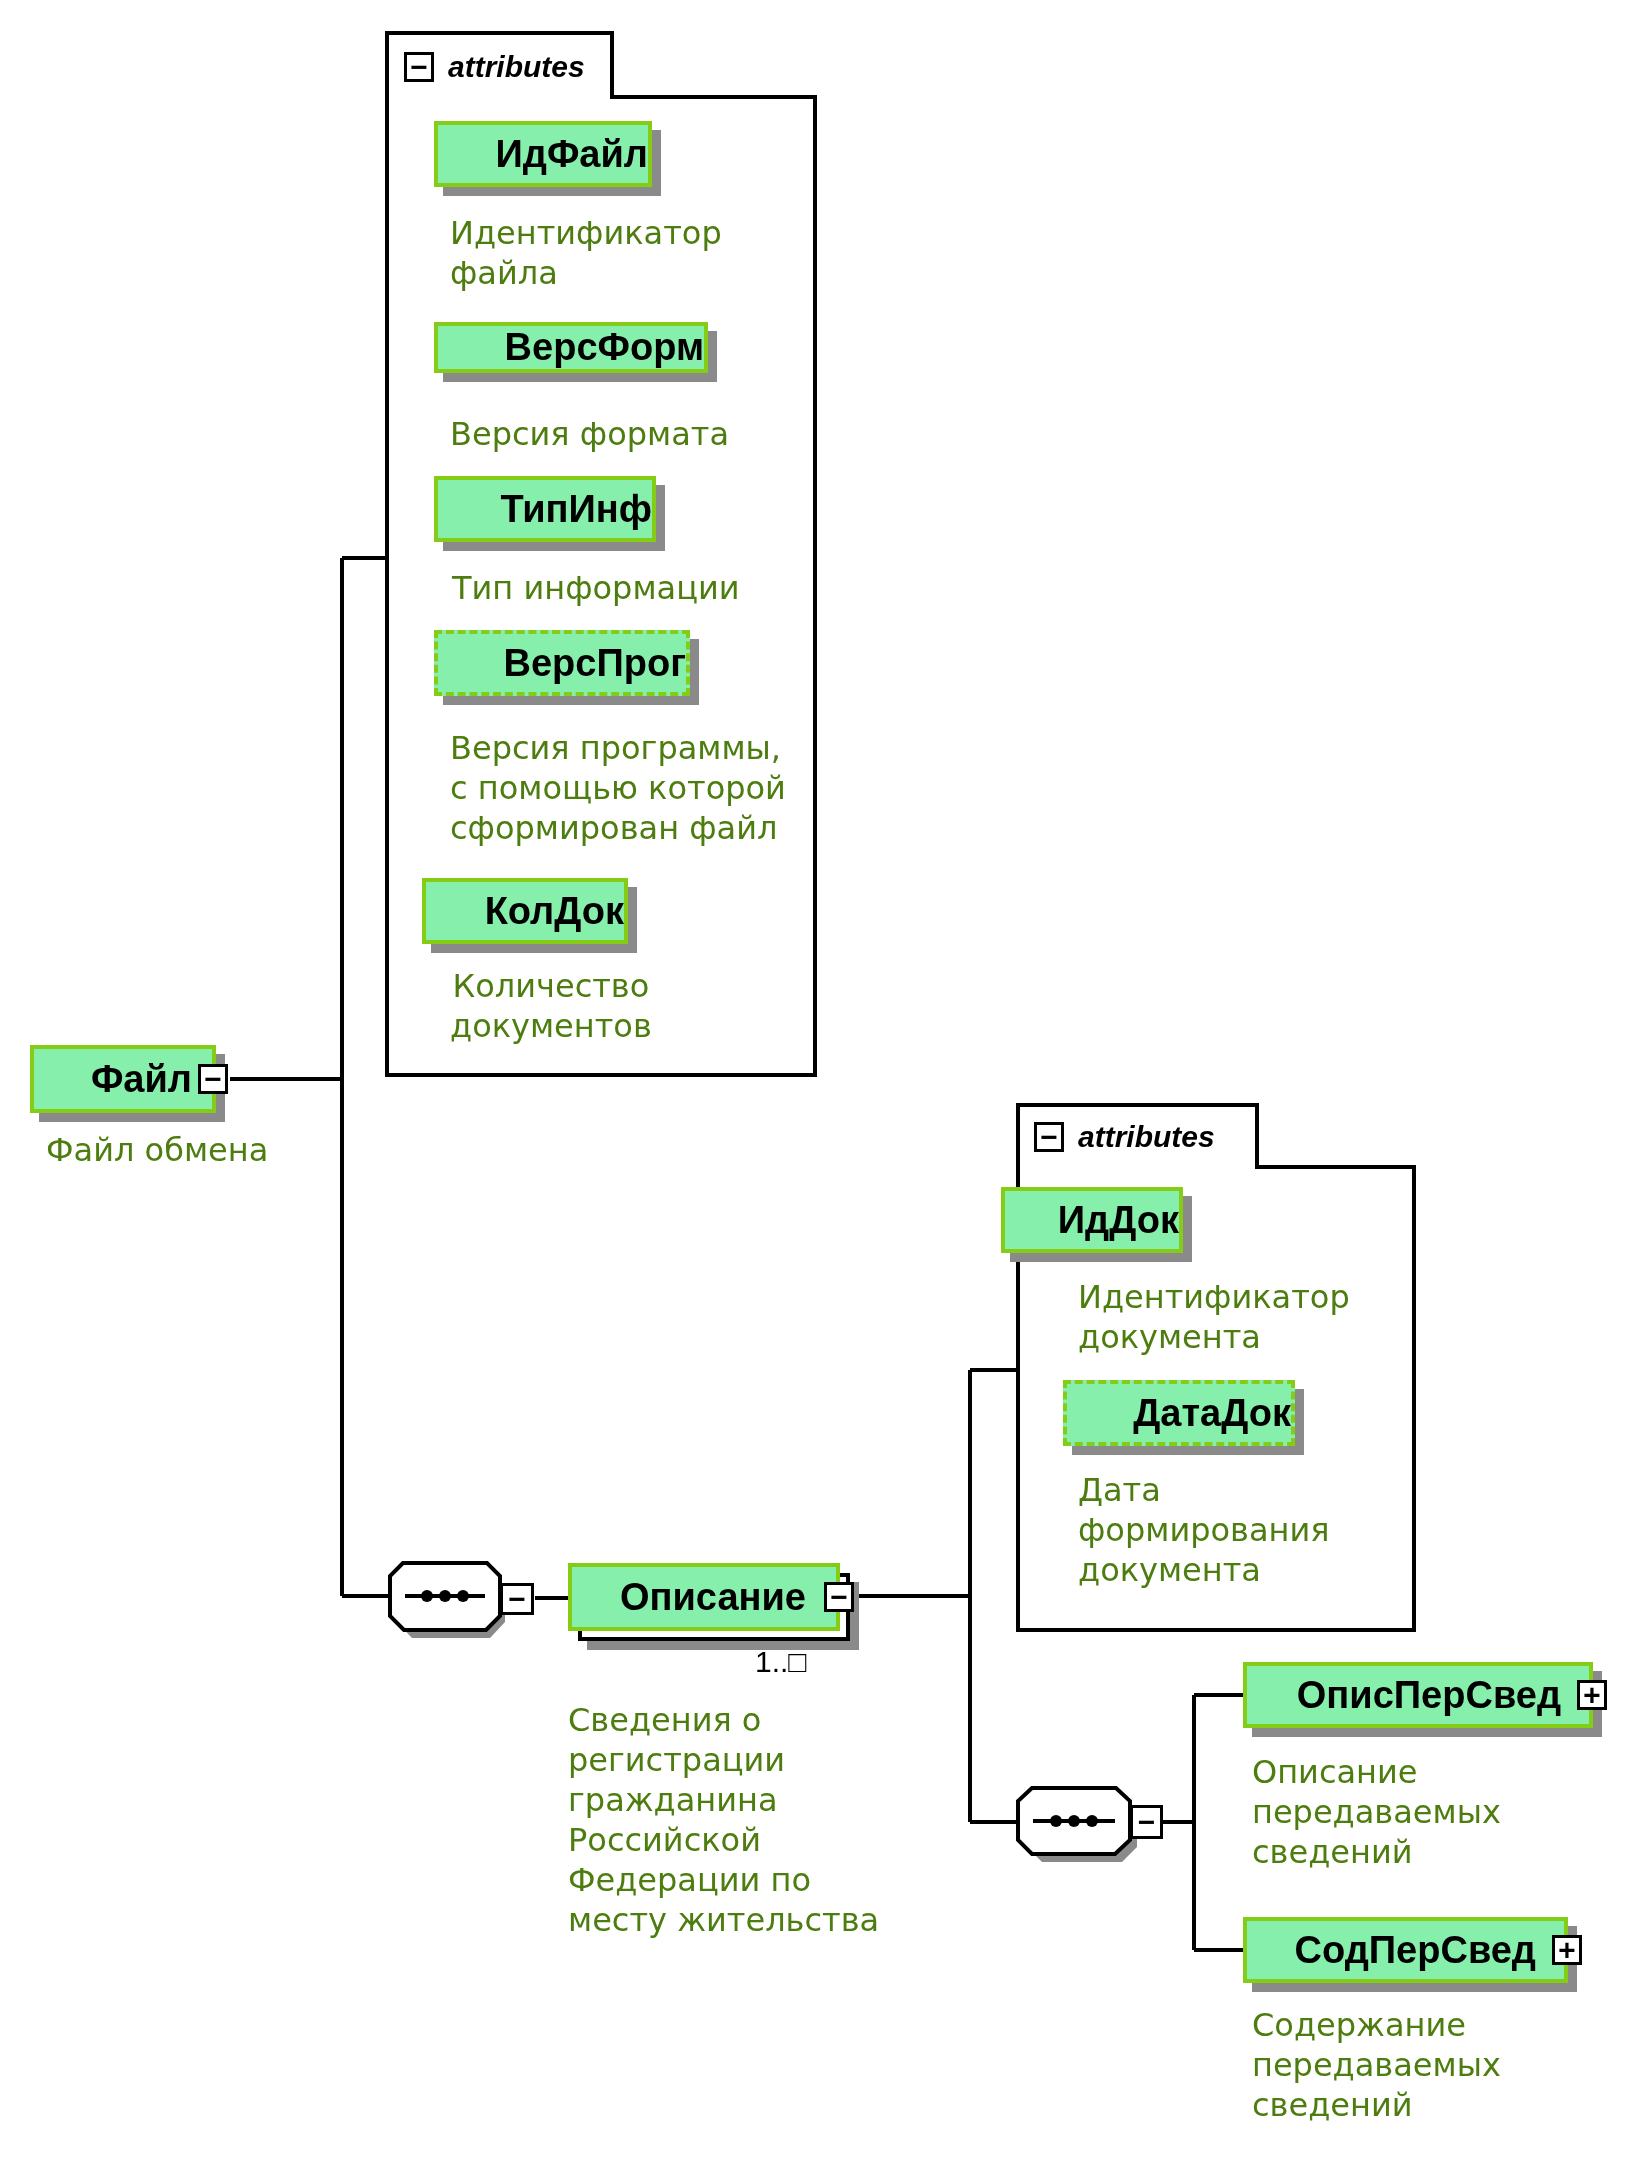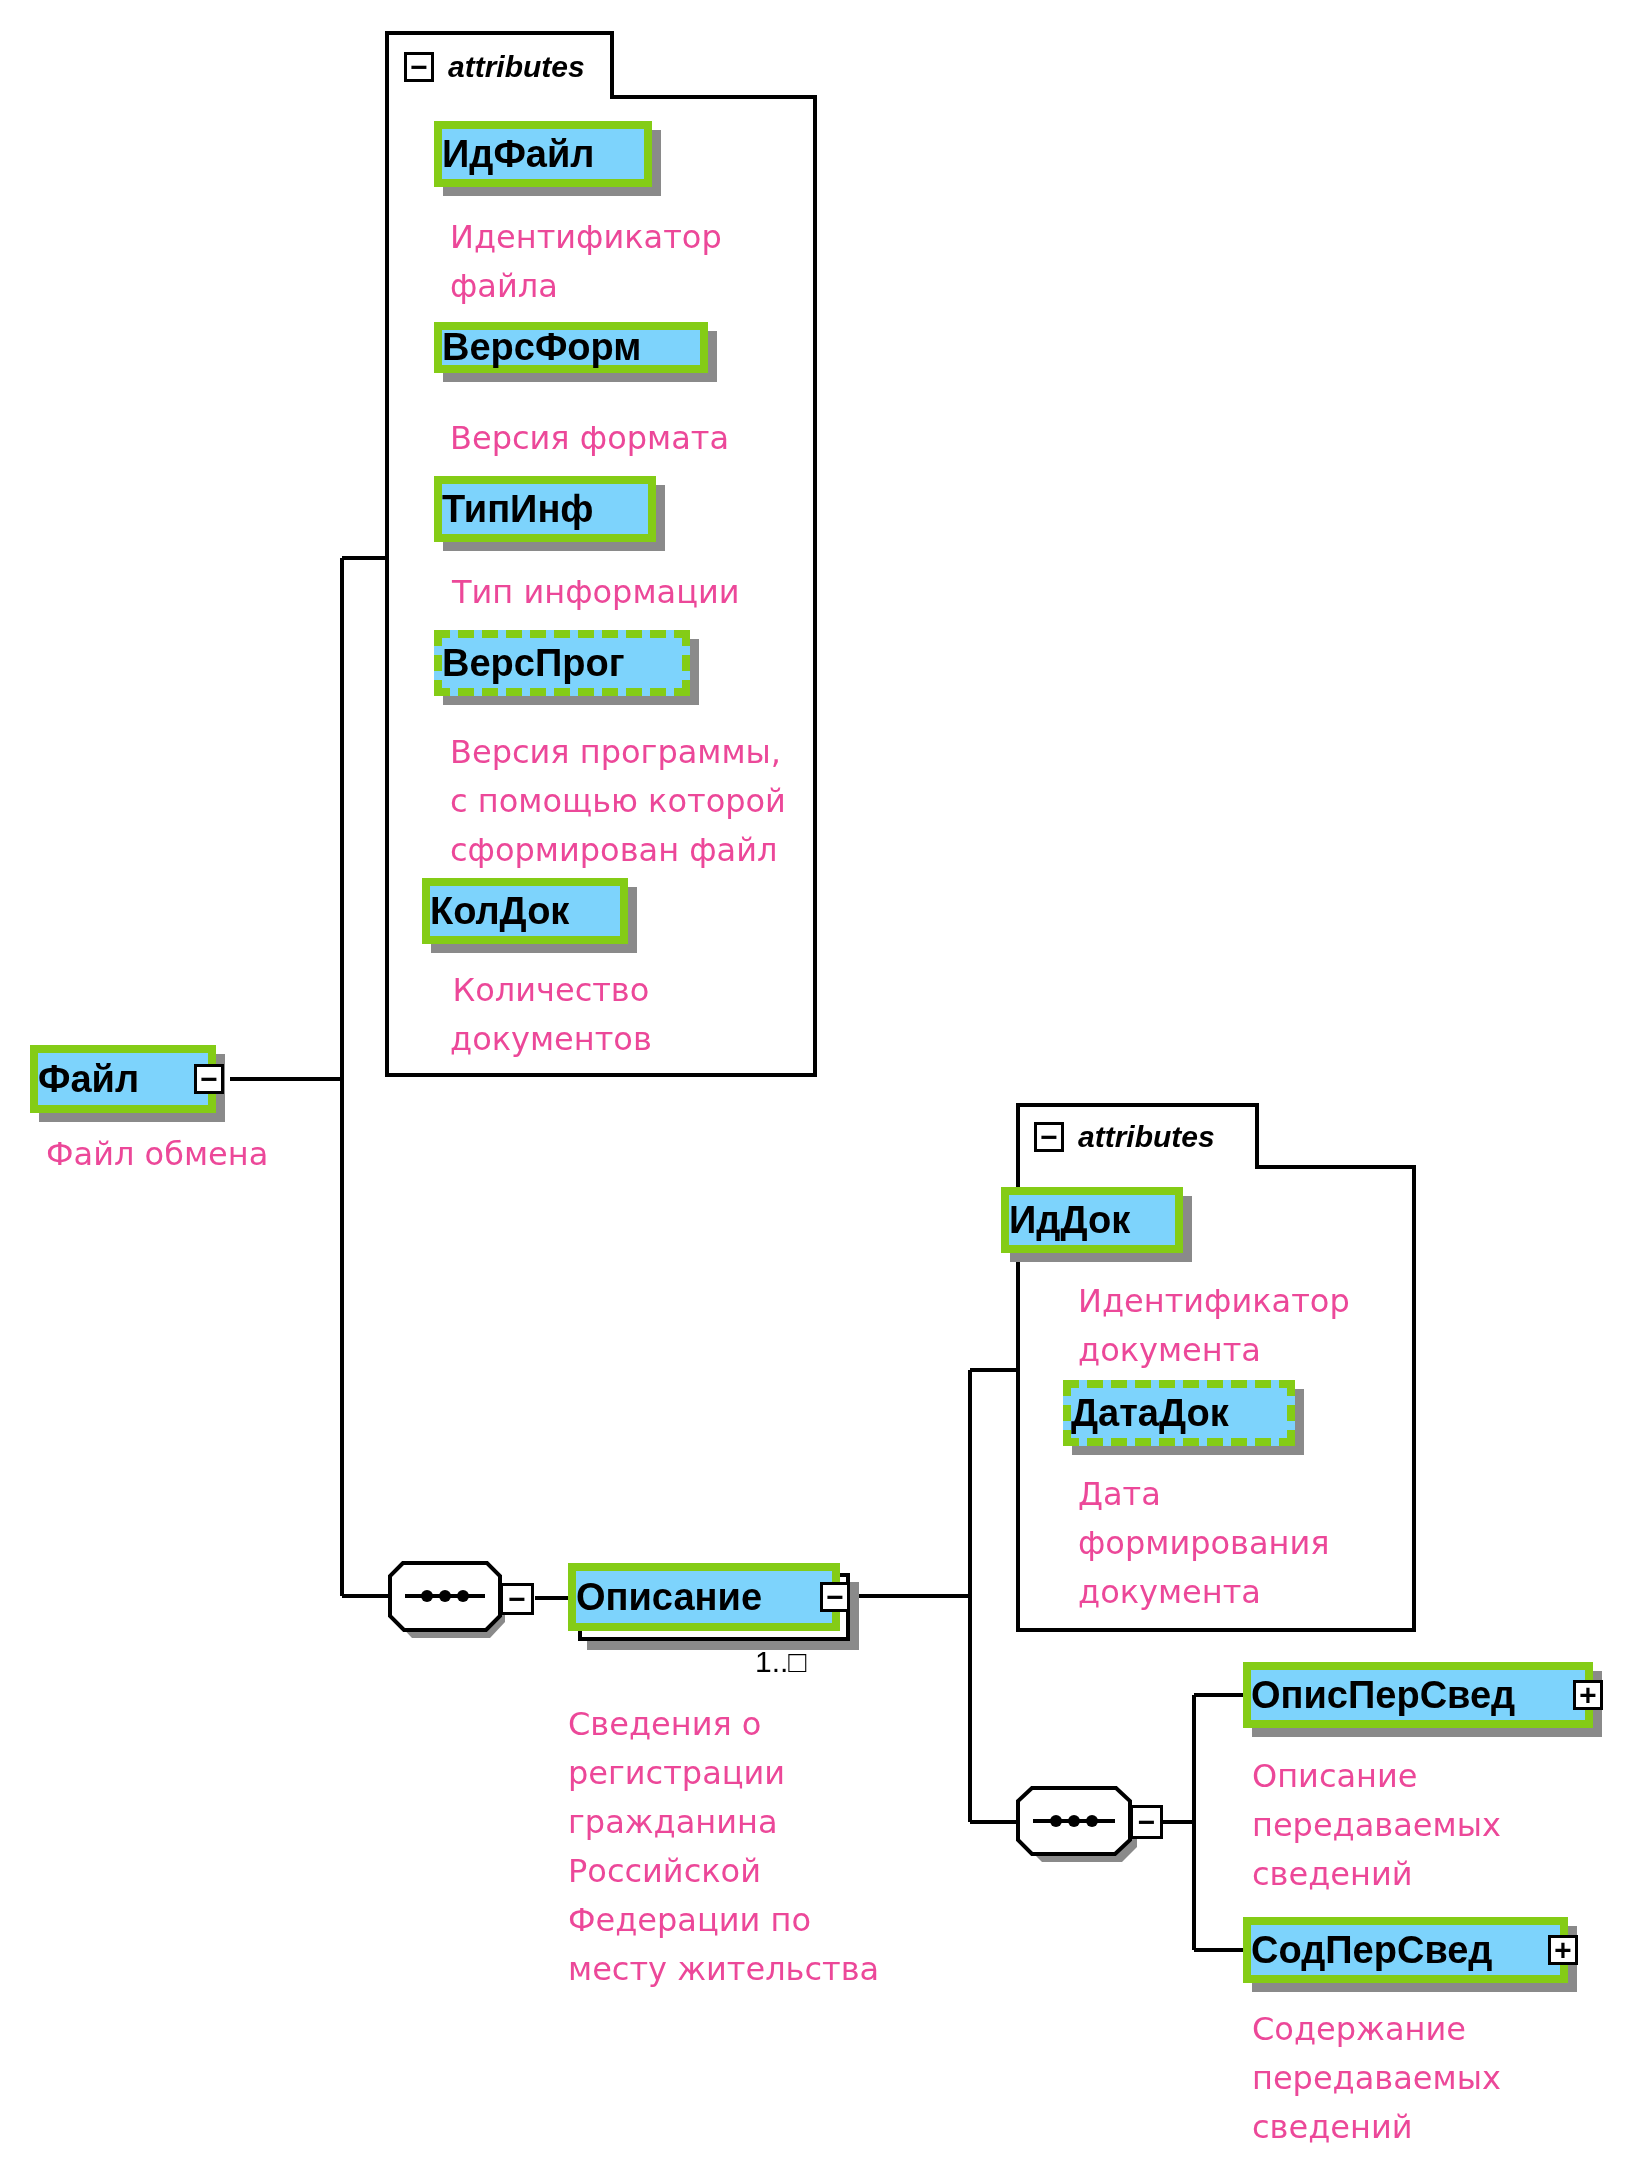--- a/index.html
+++ b/index.html
@@ -1,25 +1,25 @@
 <!DOCTYPE html>
 <html><head>
 <meta charset="utf-8">
 <style>
   html,body{margin:0;padding:0;background:#fff;}
   body{width:1643px;height:2160px;position:relative;overflow:hidden;font-family:"DejaVu Sans",sans-serif;color:#000;}
   .abs{position:absolute;}
   svg.lines{position:absolute;left:0;top:0;width:1643px;height:2160px;}
   .attr-title{position:absolute;display:flex;align-items:center;gap:14px;font-family:"Liberation Sans",sans-serif;font-style:italic;font-weight:bold;font-size:30px;}
   .toggle{display:inline-flex;align-items:center;justify-content:center;width:30px;height:30px;border:3px solid #000;box-sizing:border-box;background:#fff;font-family:"DejaVu Sans Mono",monospace;font-weight:bold;font-size:28px;line-height:1;}
-  .elem{position:absolute;box-sizing:border-box;border:8px solid #84cc16;background:#7dd3fc;display:flex;align-items:center;justify-content:flex-start;font-family:"Liberation Sans",sans-serif;font-weight:bold;font-size:38px;box-shadow:9px 9px 0 #8a8a8a;}
+  .elem{position:absolute;box-sizing:border-box;border:4px solid #84cc16;background:#86efac;display:flex;align-items:center;justify-content:flex-end;font-family:"Liberation Sans",sans-serif;font-weight:bold;font-size:38px;box-shadow:9px 9px 0 #8a8a8a;}
   .elem.optional{border-style:dashed;}
   .elem .label{white-space:nowrap;}
   .elem .toggle{position:absolute;right:-18px;top:50%;transform:translateY(-50%);}
-  .desc{position:absolute;font-family:"DejaVu Sans",sans-serif;font-size:32px;line-height:49px;white-space:pre-line;color:#ec4899;}
+  .desc{position:absolute;font-family:"DejaVu Sans",sans-serif;font-size:32px;line-height:40px;white-space:pre-line;color:#4d7c0f;}
   .card{position:absolute;font-family:"Liberation Sans",sans-serif;font-size:30px;}
   .stack{position:absolute;box-sizing:border-box;border:4px solid #000;background:#fff;}
 </style>
 </head>
 <body>
 
 <svg class="lines" viewBox="0 0 1643 2160">
   <g stroke="#000" stroke-width="4" fill="none">
 
     <path d="M230 1079 H342"></path>

